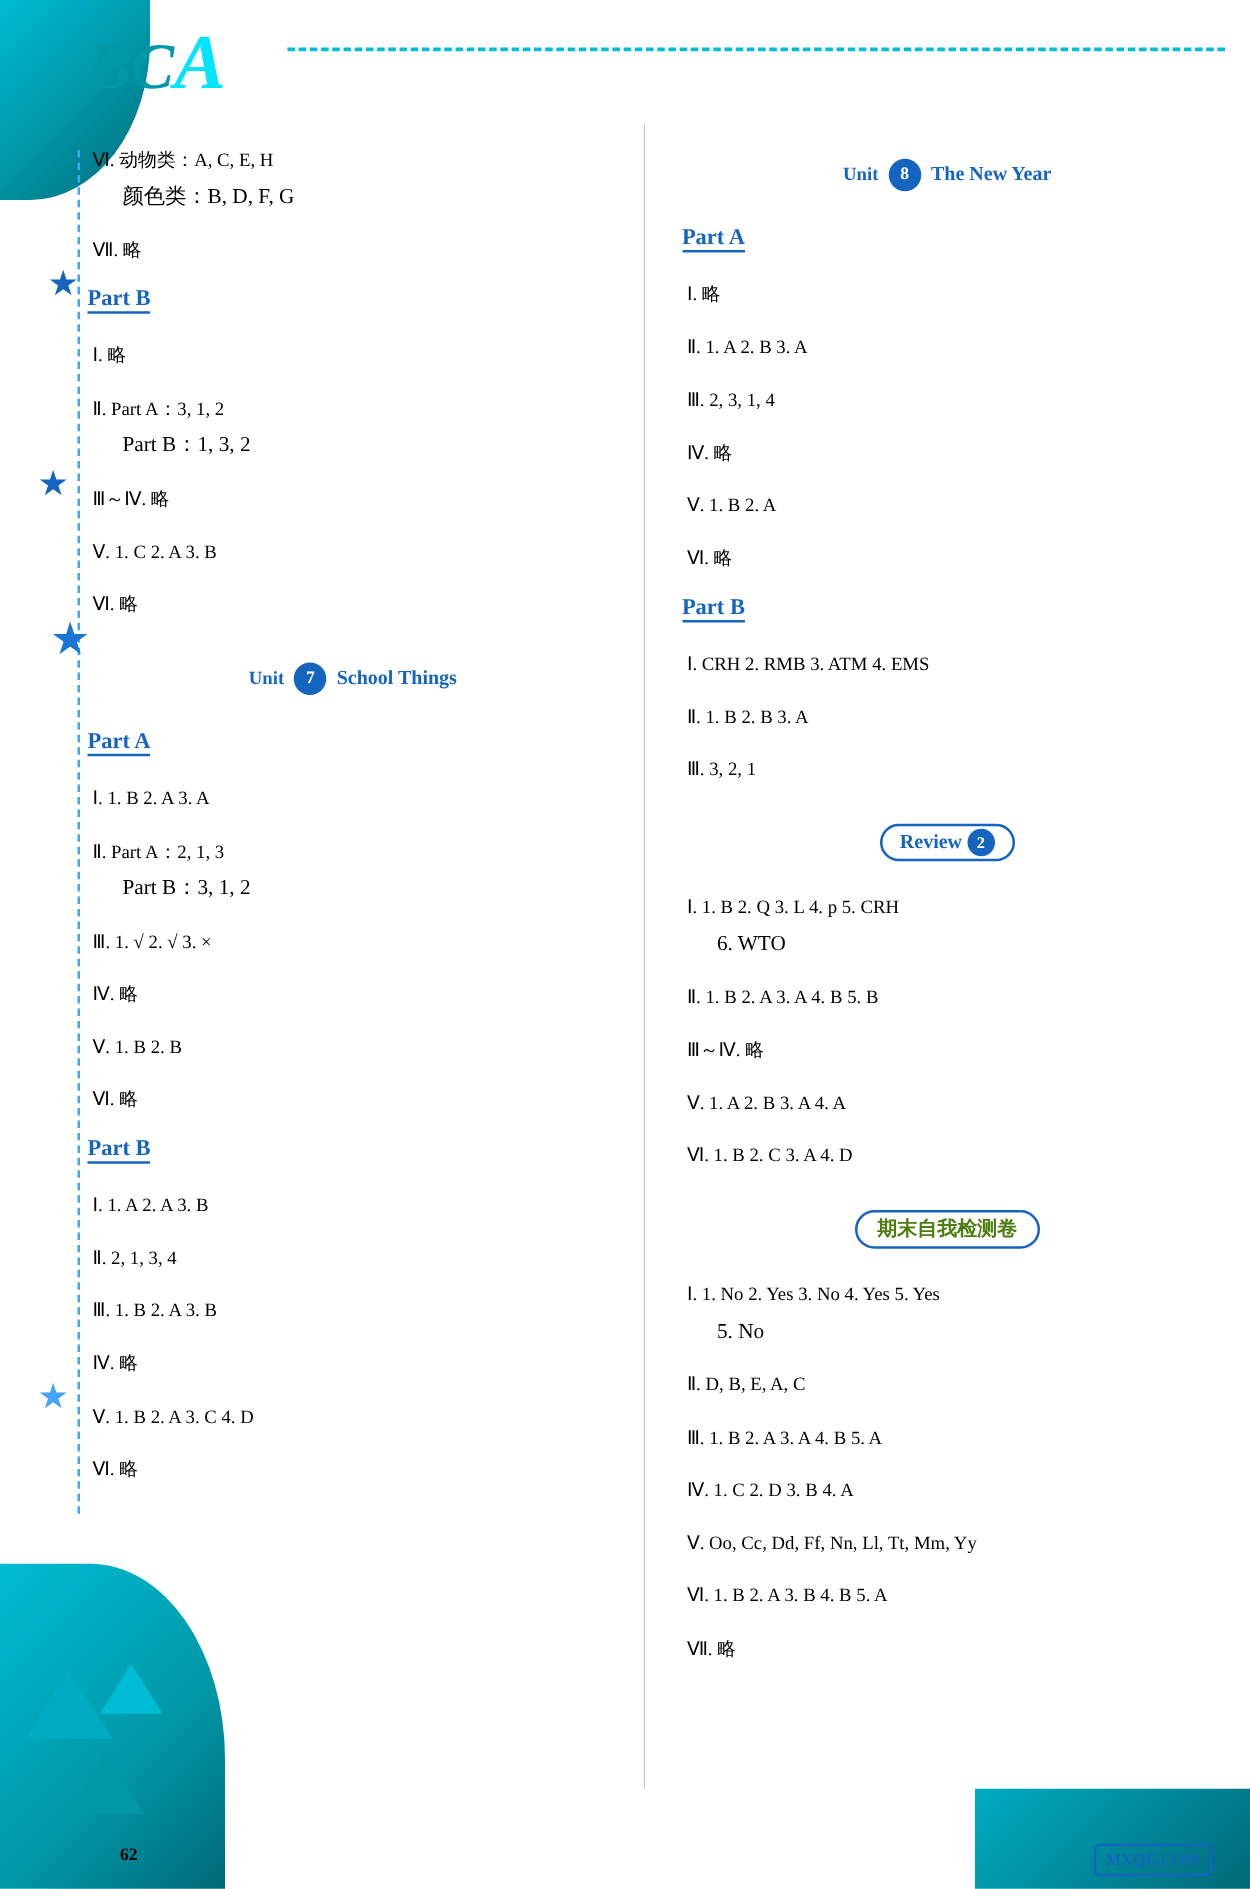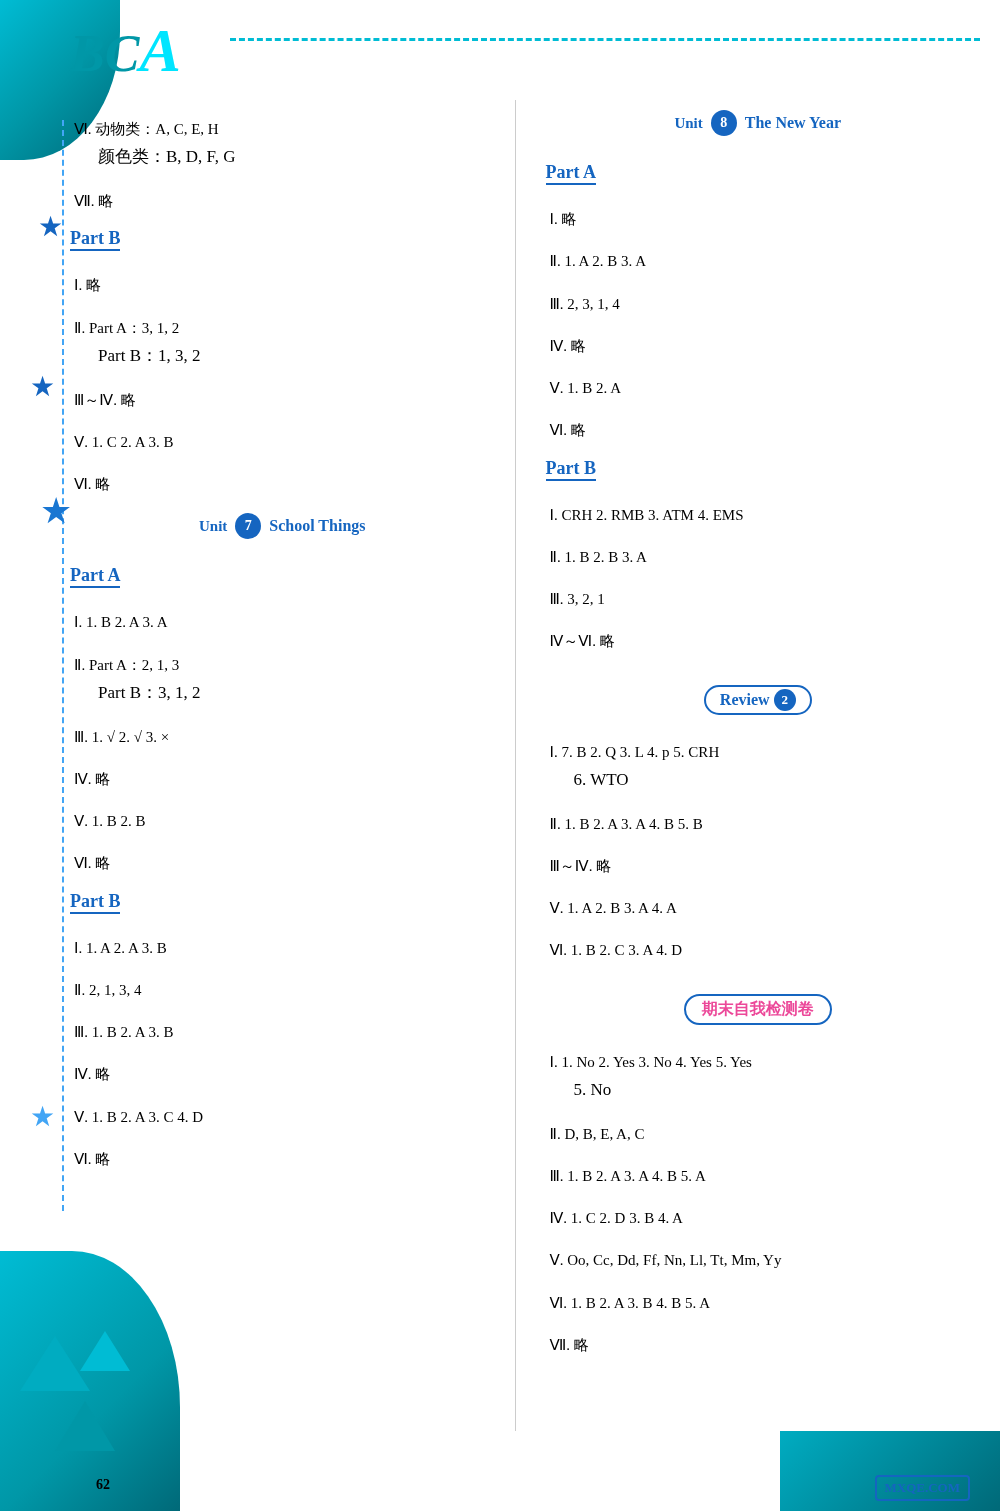--- a/index.html
+++ b/index.html
@@ -107,21 +107,21 @@
     .col-right {
       flex: 1;
       padding-left: 30px;
     }
 
     
     .unit-header {
       display: inline-flex;
       align-items: center;
       gap: 8px;
-      margin: 2px 0 8px 0;
+      margin: 19px 0 8px 0;
       font-size: 16px;
       font-weight: bold;
       color: #000;
     }
     .unit-badge {
       background: #1565c0;
       color: #fff;
       border-radius: 50%;
       width: 26px;
       height: 26px;
@@ -166,21 +166,21 @@
       font-size: 13px;
       font-weight: bold;
     }
 
     .期末-header {
       display: inline-block;
       border: 2px solid #1565c0;
       border-radius: 20px;
       padding: 3px 16px;
       margin: 16px 0 8px 0;
-      color: #ec4899;
+      color: #4d7c0f;
       font-weight: bold;
       font-size: 16px;
     }
 
     
     .part-label {
       display: inline-block;
       border-bottom: 2px solid #1565c0;
       color: #1565c0;
       font-weight: bold;
@@ -366,31 +366,30 @@
       <div class="line">Ⅳ. 略</div>
       <div class="line">Ⅴ. 1. B  2. A</div>
       <div class="line">Ⅵ. 略</div>
     </div>
 
     <div style="margin-top:6px;">
       <span class="part-label">Part B</span>
       <div class="line">Ⅰ. CRH  2. RMB  3. ATM  4. EMS</div>
       <div class="line">Ⅱ. 1. B  2. B  3. A</div>
       <div class="line">Ⅲ. 3, 2, 1</div>
-      <div class="line">Ⅳ～Ⅵ. 略</div>
     </div>
 
     <div class="review-wrap">
       <span class="review-header">
         Review <span class="review-badge">2</span>
       </span>
     </div>
 
     <div>
-      <div class="line">Ⅰ. 7. B  2. Q  3. L  4. p  5. CRH</div>
+      <div class="line">Ⅰ. 1. B  2. Q  3. L  4. p  5. CRH</div>
       <div class="line-indent">6. WTO</div>
       <div class="line">Ⅱ. 1. B  2. A  3. A  4. B  5. B</div>
       <div class="line">Ⅲ～Ⅳ. 略</div>
       <div class="line">Ⅴ. 1. A  2. B  3. A  4. A</div>
       <div class="line">Ⅵ. 1. B  2. C  3. A  4. D</div>
     </div>
 
     <div class="qimo-wrap">
       <span class="期末-header">期末自我检测卷</span>
     </div>

